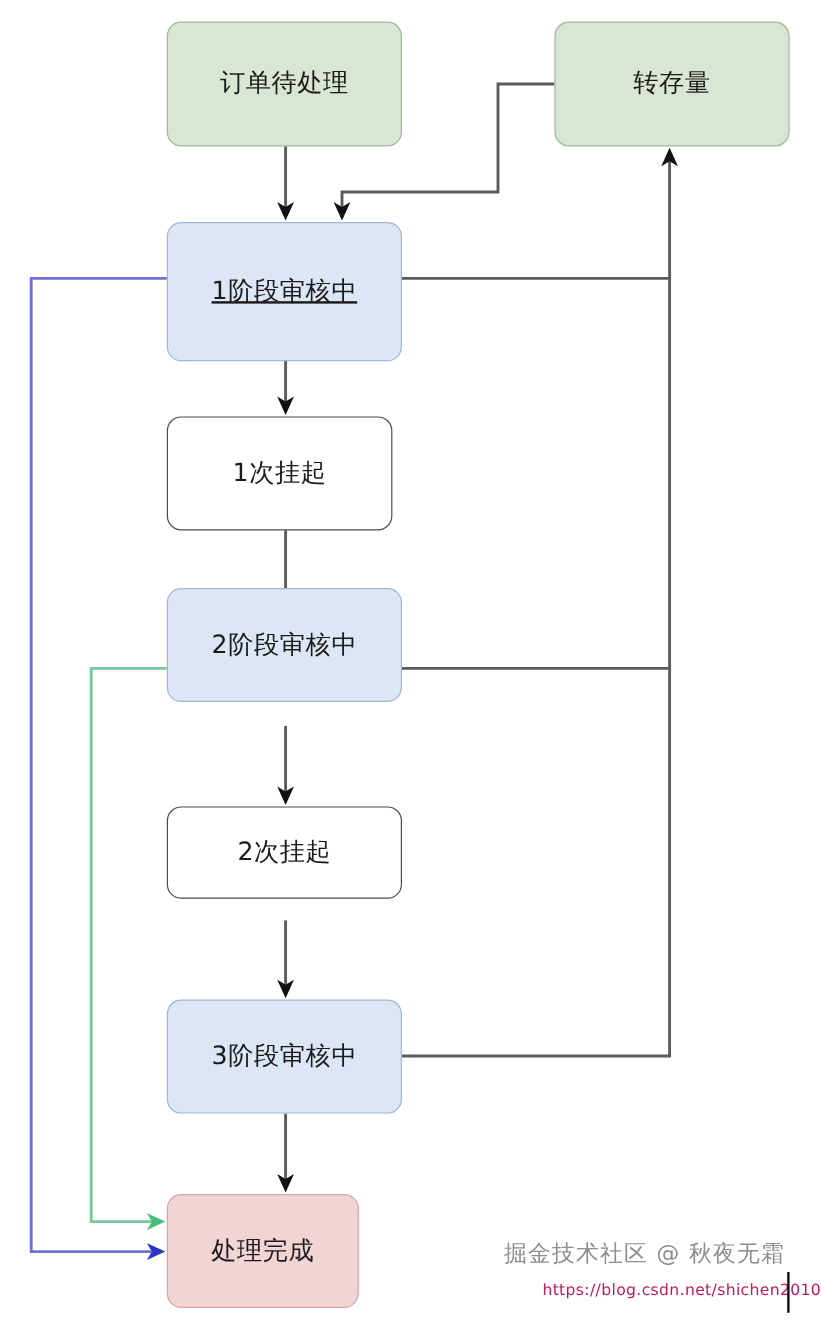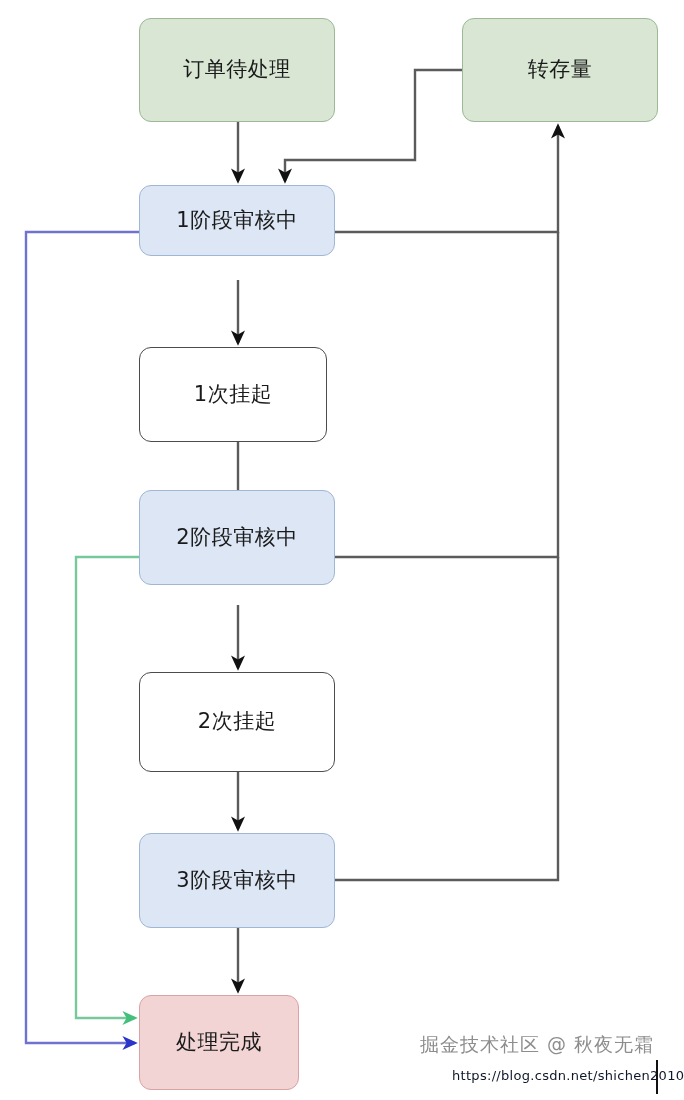--- a/index.html
+++ b/index.html
@@ -57,21 +57,21 @@
   .watermark {
     position: absolute;
     color: #8d8d8d;
     font-size: 19px;
     white-space: nowrap;
     letter-spacing: 1px;
     margin-left: 24px;
   }
   .watermark-url {
     position: absolute;
-    color: #0f172a;
+    color: #be185d;
     font-size: 13px;
     white-space: nowrap;
     letter-spacing: 0.3px;
   }
   .caret {
     position: absolute;
     width: 2px;
     height: 34px;
     background: #111111;
   }
@@ -120,33 +120,33 @@
   </svg>
 
   <div class="node node-green" style="left:139px; top:18px; width:196px; height:104px;">
     <span>订单待处理</span>
   </div>
 
   <div class="node node-green" style="left:462px; top:18px; width:196px; height:104px;">
     <span>转存量</span>
   </div>
 
-  <div class="node node-blue" style="left:139px; top:185px; width:196px; height:71px;">
+  <div class="node node-blue" style="left:139px; top:185px; width:196px; height:116px;text-decoration:underline;">
     <span>1阶段审核中</span>
   </div>
 
   <div class="node node-white" style="left:139px; top:347px; width:188px; height:95px;">
     <span>1次挂起</span>
   </div>
 
   <div class="node node-blue" style="left:139px; top:490px; width:196px; height:95px;">
     <span>2阶段审核中</span>
   </div>
 
-  <div class="node node-white" style="left:139px; top:672px; width:196px; height:100px;">
+  <div class="node node-white" style="left:139px; top:672px; width:196px; height:77px;">
     <span>2次挂起</span>
   </div>
 
   <div class="node node-blue" style="left:139px; top:833px; width:196px; height:95px;">
     <span>3阶段审核中</span>
   </div>
 
   <div class="node node-pink" style="left:139px; top:995px; width:160px; height:95px;">
     <span>处理完成</span>
   </div>

